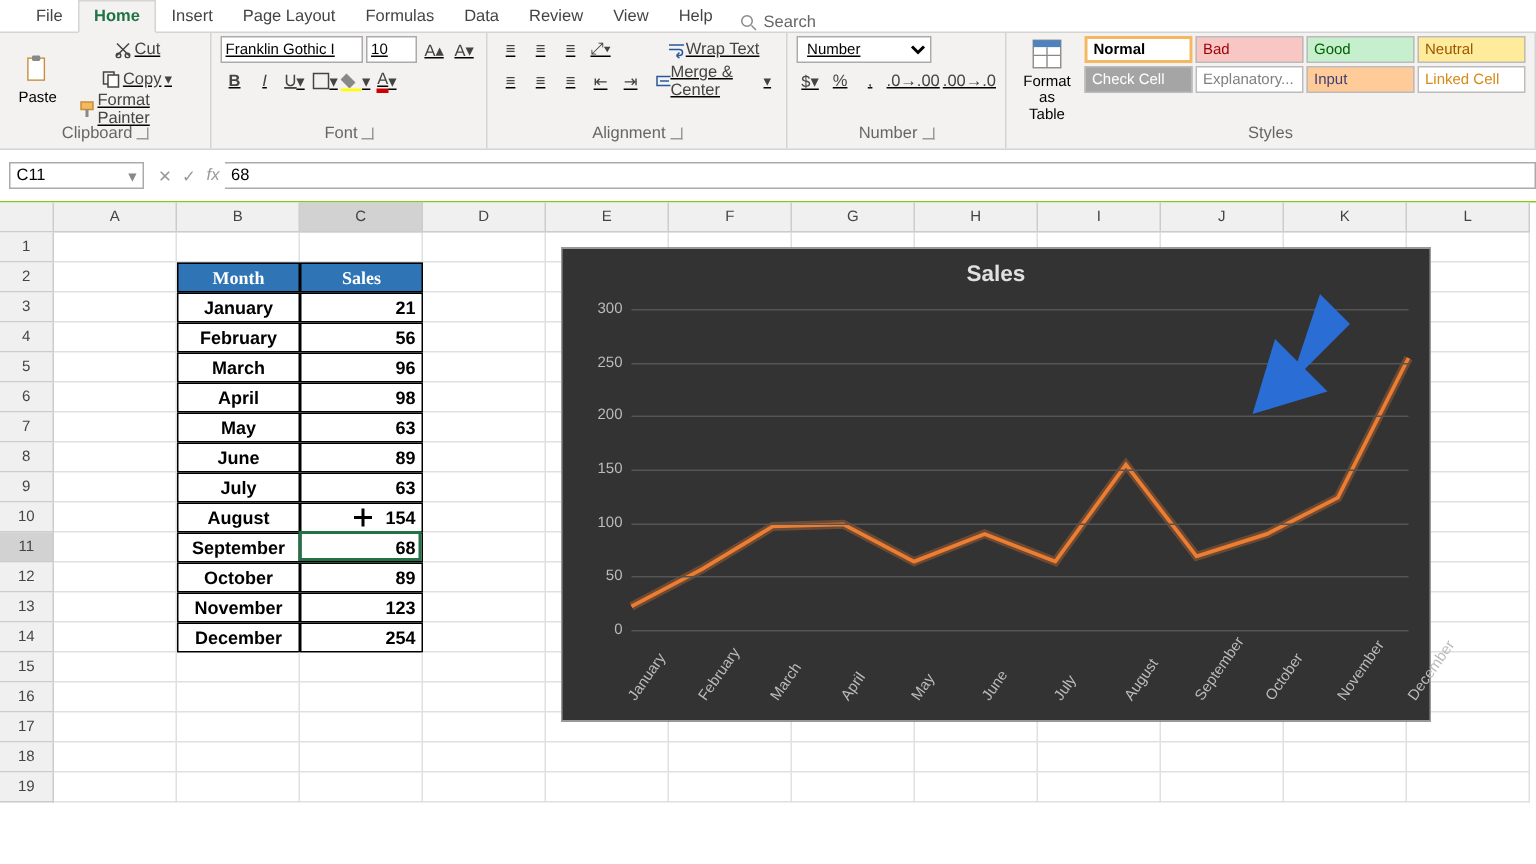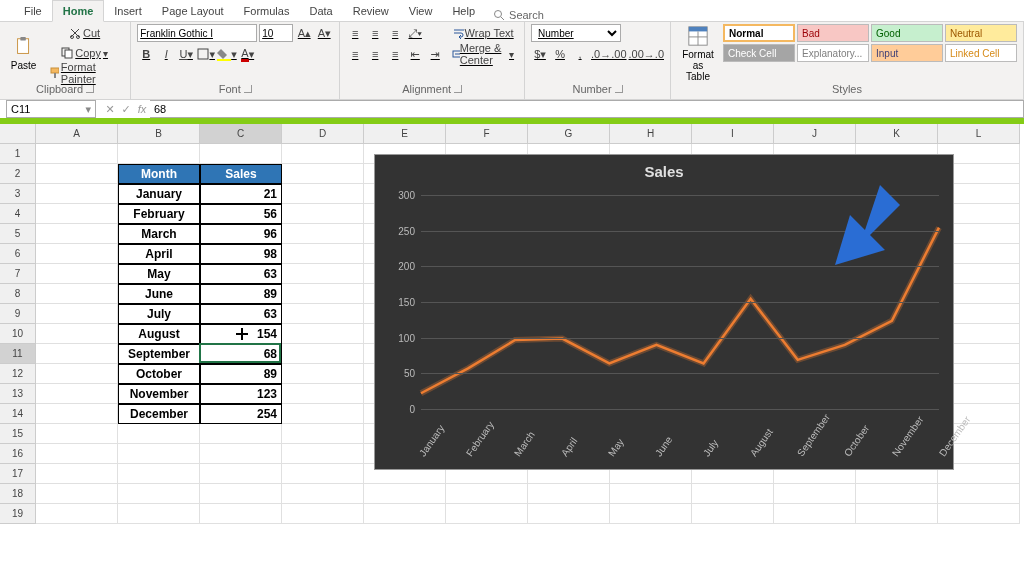--- a/index.html
+++ b/index.html
@@ -14,34 +14,34 @@
 .group-label{text-align:center;color:#666;font-size:10px;padding-bottom:2px;display:flex;justify-content:center;align-items:center;gap:3px;}
 .dlaunch{width:8px;height:8px;border:1px solid #999;border-top:none;border-left:none;display:inline-block;}
 .bigbtn{display:flex;flex-direction:column;align-items:center;justify-content:center;width:42px;height:58px;cursor:pointer;}
 .bigbtn .ic{width:22px;height:22px;}
 .bigbtn span{font-size:10px;text-align:center;line-height:1.1;margin-top:2px;}
 .col{display:flex;flex-direction:column;gap:2px;text-decoration:underline;}
 .row{display:flex;gap:2px;align-items:center;}
 .minibtn{height:18px;min-width:18px;display:flex;align-items:center;justify-content:center;cursor:pointer;color:#444;}
 .minibtn.txt{padding:0 4px;font-size:10px;}
 select,input.combo{height:18px;border:1px solid #ababab;background:#fff;font-size:10px;padding:0 2px;}
-.fontname{width:120px;}
+.fontname{width:95px;}
 .fontsize{width:34px;}
 .numfmt{width:90px;}
 .stylecell{width:72px;height:18px;border:1px solid #bbb;display:flex;align-items:center;padding:0 4px;font-size:10px;overflow:hidden;}
 .stylegrid{display:grid;grid-template-columns:repeat(4,72px);grid-auto-rows:18px;gap:2px;}
-.fxbar{display:flex;align-items:center;height:24px;border-bottom:6px solid #84cc16;background:#fff;}
+.fxbar{display:flex;align-items:center;height:35px;border-bottom:1px solid #84cc16;background:#fff;}
 .namebox{width:90px;height:18px;border:1px solid #ababab;margin:0 6px;padding:0 4px;display:flex;align-items:center;justify-content:space-between;font-size:10px;}
 .fxbtn{width:16px;text-align:center;color:#999;}
 .fxinput{flex:1;height:18px;border:1px solid #ababab;border-left:none;padding:0 4px;font-size:10px;display:flex;align-items:center;}
 .sheet{position:relative;display:grid;grid-template-columns:36px repeat(12,82px);grid-auto-rows:20px;}
 .hdr{background:#f0f0f0;border-right:1px solid #ccc;border-bottom:1px solid #ccc;display:flex;align-items:center;justify-content:center;color:#444;font-size:10px;}
 .rowh{background:#f0f0f0;border-right:1px solid #ccc;border-bottom:1px solid #ccc;display:flex;align-items:center;justify-content:center;color:#444;font-size:10px;}
 .cell{border-right:1px solid #e0e0e0;border-bottom:1px solid #e0e0e0;display:flex;align-items:center;padding:0 4px;font-size:12px;}
-.th{background:#2f75b5;color:#fff;font-weight:700;justify-content:center;border:1px solid #000;}
+.th{background:#2f75b5;color:#fff;font-weight:700;justify-content:center;border:1px solid #000;font-family:Liberation Serif, serif;}
 .td{border:1px solid #000;font-family:"Franklin Gothic Medium",Arial,sans-serif;}
 .td.month{justify-content:center;font-weight:600;}
 .td.num{justify-content:flex-end;font-weight:600;padding-left:16px;}
 .hdr.sel{background:#d2d2d2;}
 .rowh.sel{background:#d2d2d2;}
 #chart{position:absolute;left:374px;top:30px;width:580px;height:316px;background:#333;border:1px solid #999;}
 .chart-title{color:#e0e0e0;text-align:center;font-size:15px;font-weight:600;padding:8px 0 4px;}
 .plot{position:absolute;left:46px;top:40px;right:14px;bottom:62px;}
 .ytick{position:absolute;left:-36px;width:30px;text-align:right;color:#bbb;font-size:10px;transform:translateY(-50%);}
 .grid{position:absolute;left:0;right:0;border-top:1px solid #555;}

